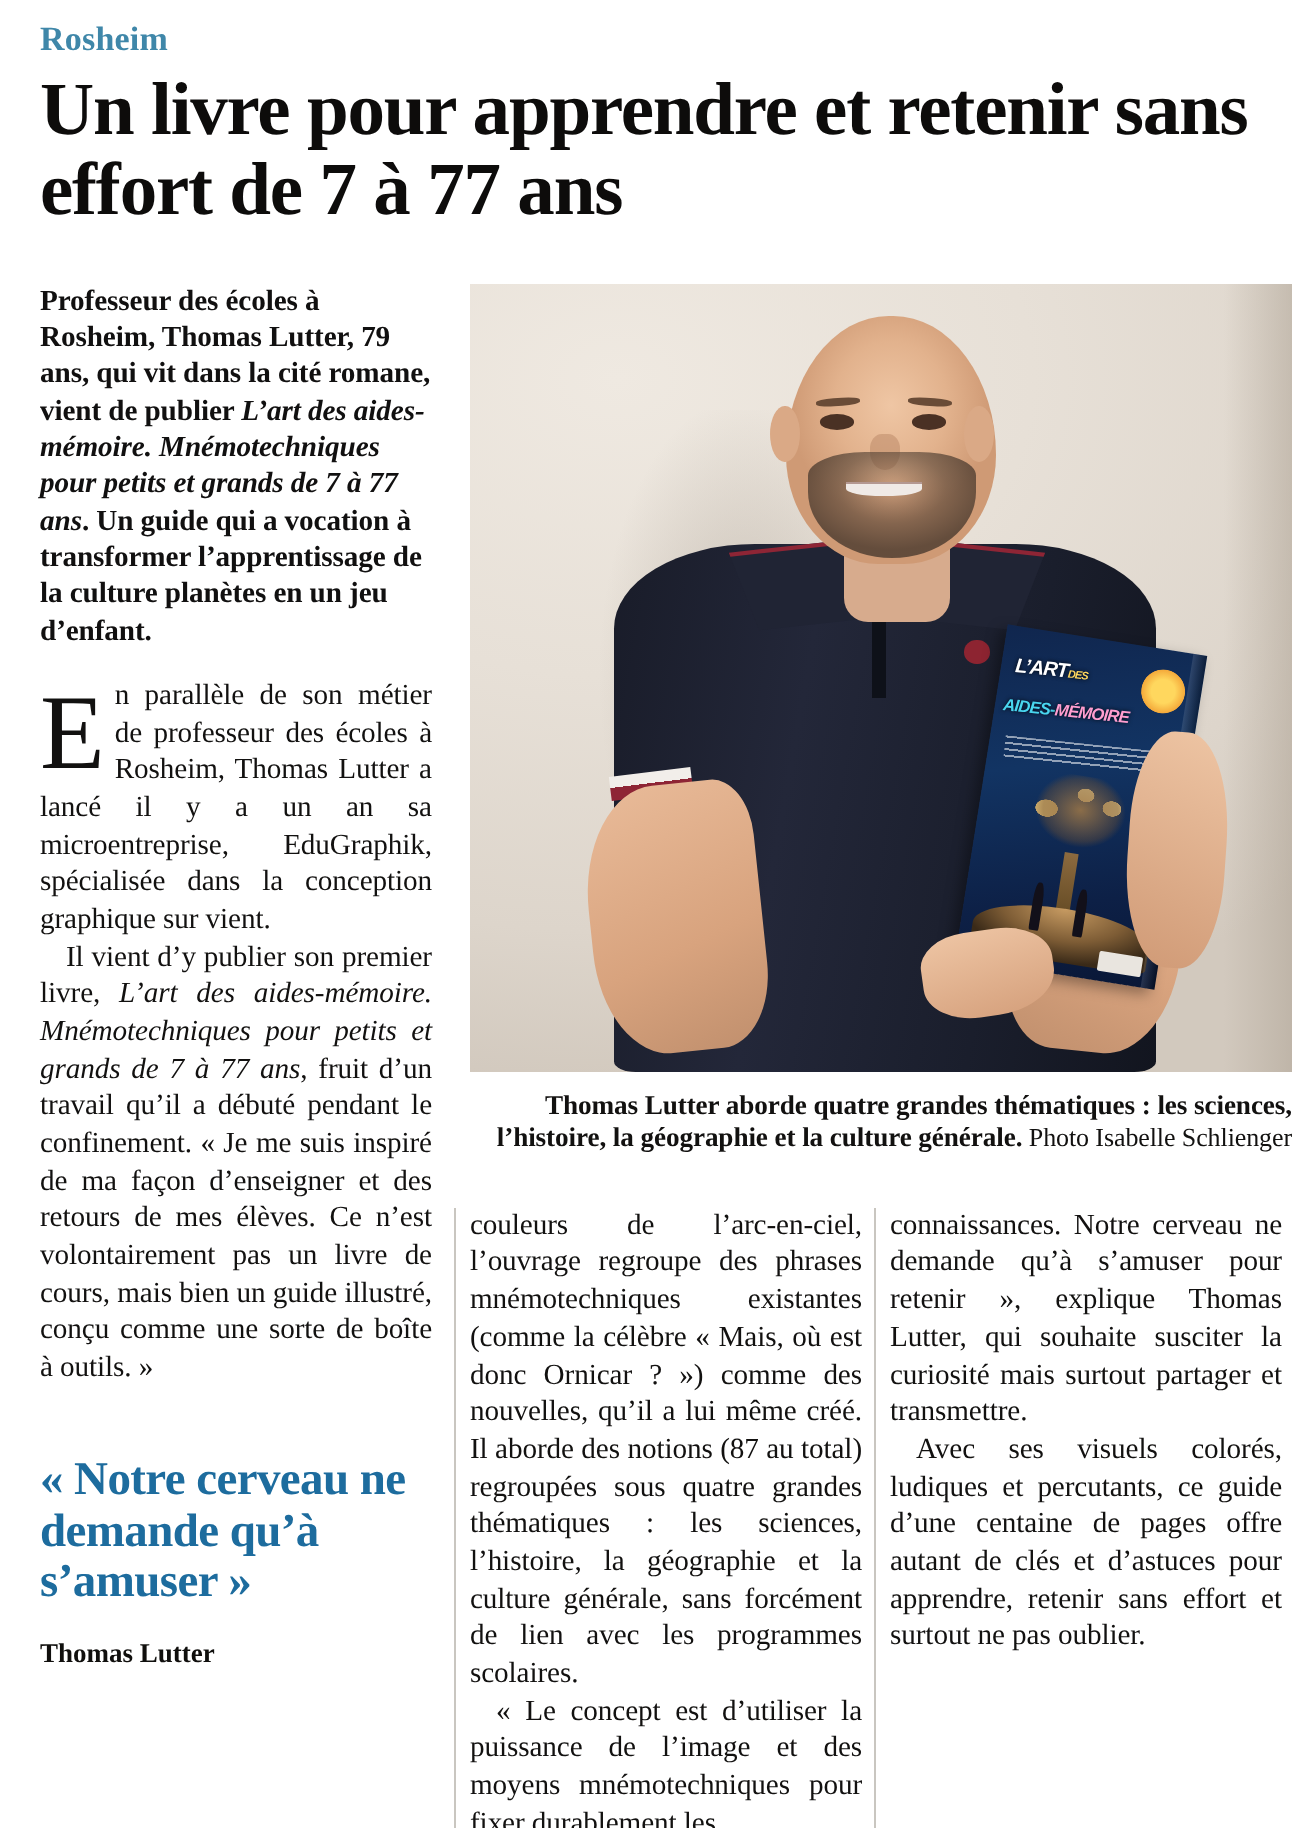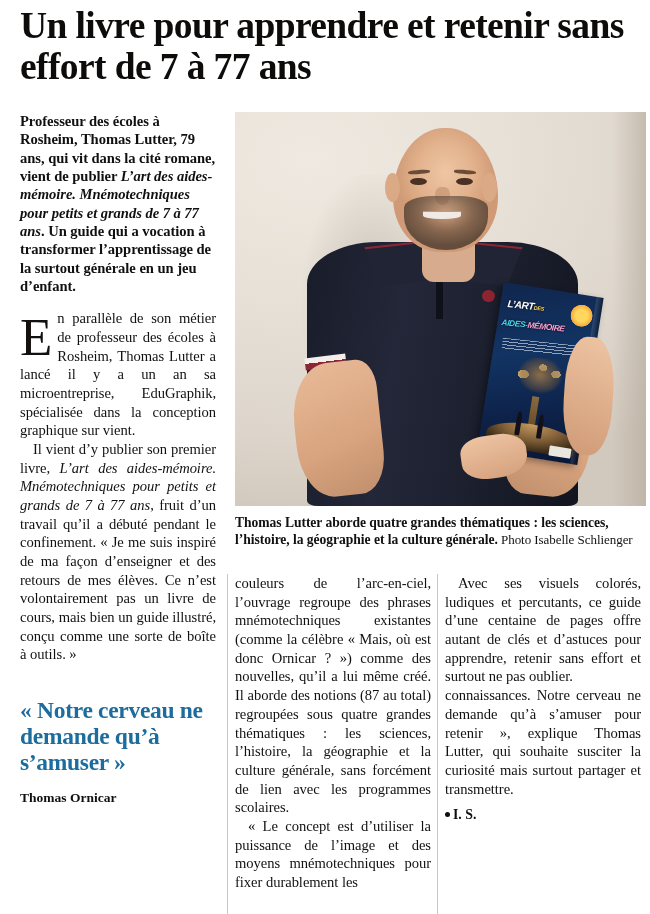--- a/index.html
+++ b/index.html
@@ -319,21 +319,21 @@
   }
 
   
   .caption {
     width: 411px;
     margin-top: 9px;
     font-size: 13.6px;
     line-height: 1.22;
     letter-spacing: -0.05px;
     color: #121110;
-    text-align: left;
+    text-align: right;
   }
   .caption b { font-weight: bold; }
   .caption .credit { font-weight: normal; font-size: 13px; }
 
   
   .signature {
     margin-top: 9px;
     font-weight: bold;
     font-size: 13.8px;
     letter-spacing: 0;
@@ -353,38 +353,39 @@
     line-height: 1.26;
     text-align: left;
     padding-left: 10px;
   }
 </style>
 </head>
 <body>
 
 <div class="page">
 
+  <div class="kicker">Rosheim</div>
 
   <h1 class="headline">Un livre pour apprendre et retenir sans effort de 7 à 77 ans</h1>
 
   <div class="body-area">
 
     <div class="vrule" style="left:207px; top:462px; height:452px;"></div>
     <div class="vrule" style="left:417px; top:462px; height:452px;"></div>
 
     <div class="col col-1">
 
-      <div class="standfirst"><span>Professeur des écoles à Rosheim, Thomas Lutter, 79 ans, qui vit dans la cité romane, vient de publier </span><i>L’art des aides-mémoire. Mnémotechniques pour petits et grands de 7 à 77 ans</i><span>. Un guide qui a vocation à transformer l’apprentissage de la surtout générale en un jeu d’enfant.</span></div>
+      <div class="standfirst"><span>Professeur des écoles à Rosheim, Thomas Lutter, 79 ans, qui vit dans la cité romane, vient de publier </span><i>L’art des aides-mémoire. Mnémotechniques pour petits et grands de 7 à 77 ans</i><span>. Un guide qui a vocation à transformer l’apprentissage de la culture planètes en un jeu d’enfant.</span></div>
 
       <p class="para noindent dropcap-para"><span class="dropcap">E</span><span>n parallèle de son métier de professeur des écoles à Rosheim, Thomas Lutter a lancé il y a un an sa microentreprise, EduGraphik, spécialisée dans la conception graphique sur vient.</span></p>
 
       <p class="para"><span>Il vient d’y publier son premier livre, </span><i>L’art des aides-mémoire. Mnémotechniques pour petits et grands de 7 à 77 ans</i><span>, fruit d’un travail qu’il a débuté pendant le confinement. « Je me suis inspiré de ma façon d’enseigner et des retours de mes élèves. Ce n’est volontairement pas un livre de cours, mais bien un guide illustré, conçu comme une sorte de boîte à outils. »</span></p>
 
       <div class="pullquote">« Notre cerveau ne demande qu’à s’amuser »</div>
-      <div class="pullquote-author">Thomas Ornicar</div>
+      <div class="pullquote-author">Thomas Lutter</div>
 
     </div>
 
     <div class="photo-block">
       <div class="photo">
         <div class="ph-wall"></div>
         <div class="ph-wall-edge"></div>
         <div class="ph-shadow"></div>
 
         <div class="ph-torso"></div>
@@ -430,19 +431,18 @@
 
       <div class="caption"><b>Thomas Lutter aborde quatre grandes thématiques : les sciences, l’histoire, la géographie et la culture générale.</b><span class="credit"> Photo Isabelle Schlienger</span></div>
     </div>
 
     <div class="col col-2" style="top:462px;">
       <p class="para noindent">couleurs de l’arc-en-ciel, l’ouvrage regroupe des phrases mnémotechniques existantes (comme la célèbre « Mais, où est donc Ornicar ? ») comme des nouvelles, qu’il a lui même créé. Il aborde des notions (87 au total) regroupées sous quatre grandes thématiques : les sciences, l’histoire, la géographie et la culture générale, sans forcément de lien avec les programmes scolaires.</p>
       <p class="para">« Le concept est d’utiliser la puissance de l’image et des moyens mnémotechniques pour fixer durablement les</p>
     </div>
 
     <div class="col col-3" style="top:462px;">
+      <p class="para noindent">connaissances. Notre cerveau ne demande qu’à s’amuser pour retenir », explique Thomas Lutter, qui souhaite susciter la curiosité mais surtout partager et transmettre.</p>
       <p class="para">Avec ses visuels colorés, ludiques et percutants, ce guide d’une centaine de pages offre autant de clés et d’astuces pour apprendre, retenir sans effort et surtout ne pas oublier.</p>
-      <p class="para noindent">connaissances. Notre cerveau ne demande qu’à s’amuser pour retenir », explique Thomas Lutter, qui souhaite susciter la curiosité mais surtout partager et transmettre.</p>
-      <div class="signature"><span class="bullet-sq"></span><span>I. S.</span></div>
     </div>
 
   </div>
 </div>
 
 </body></html>

